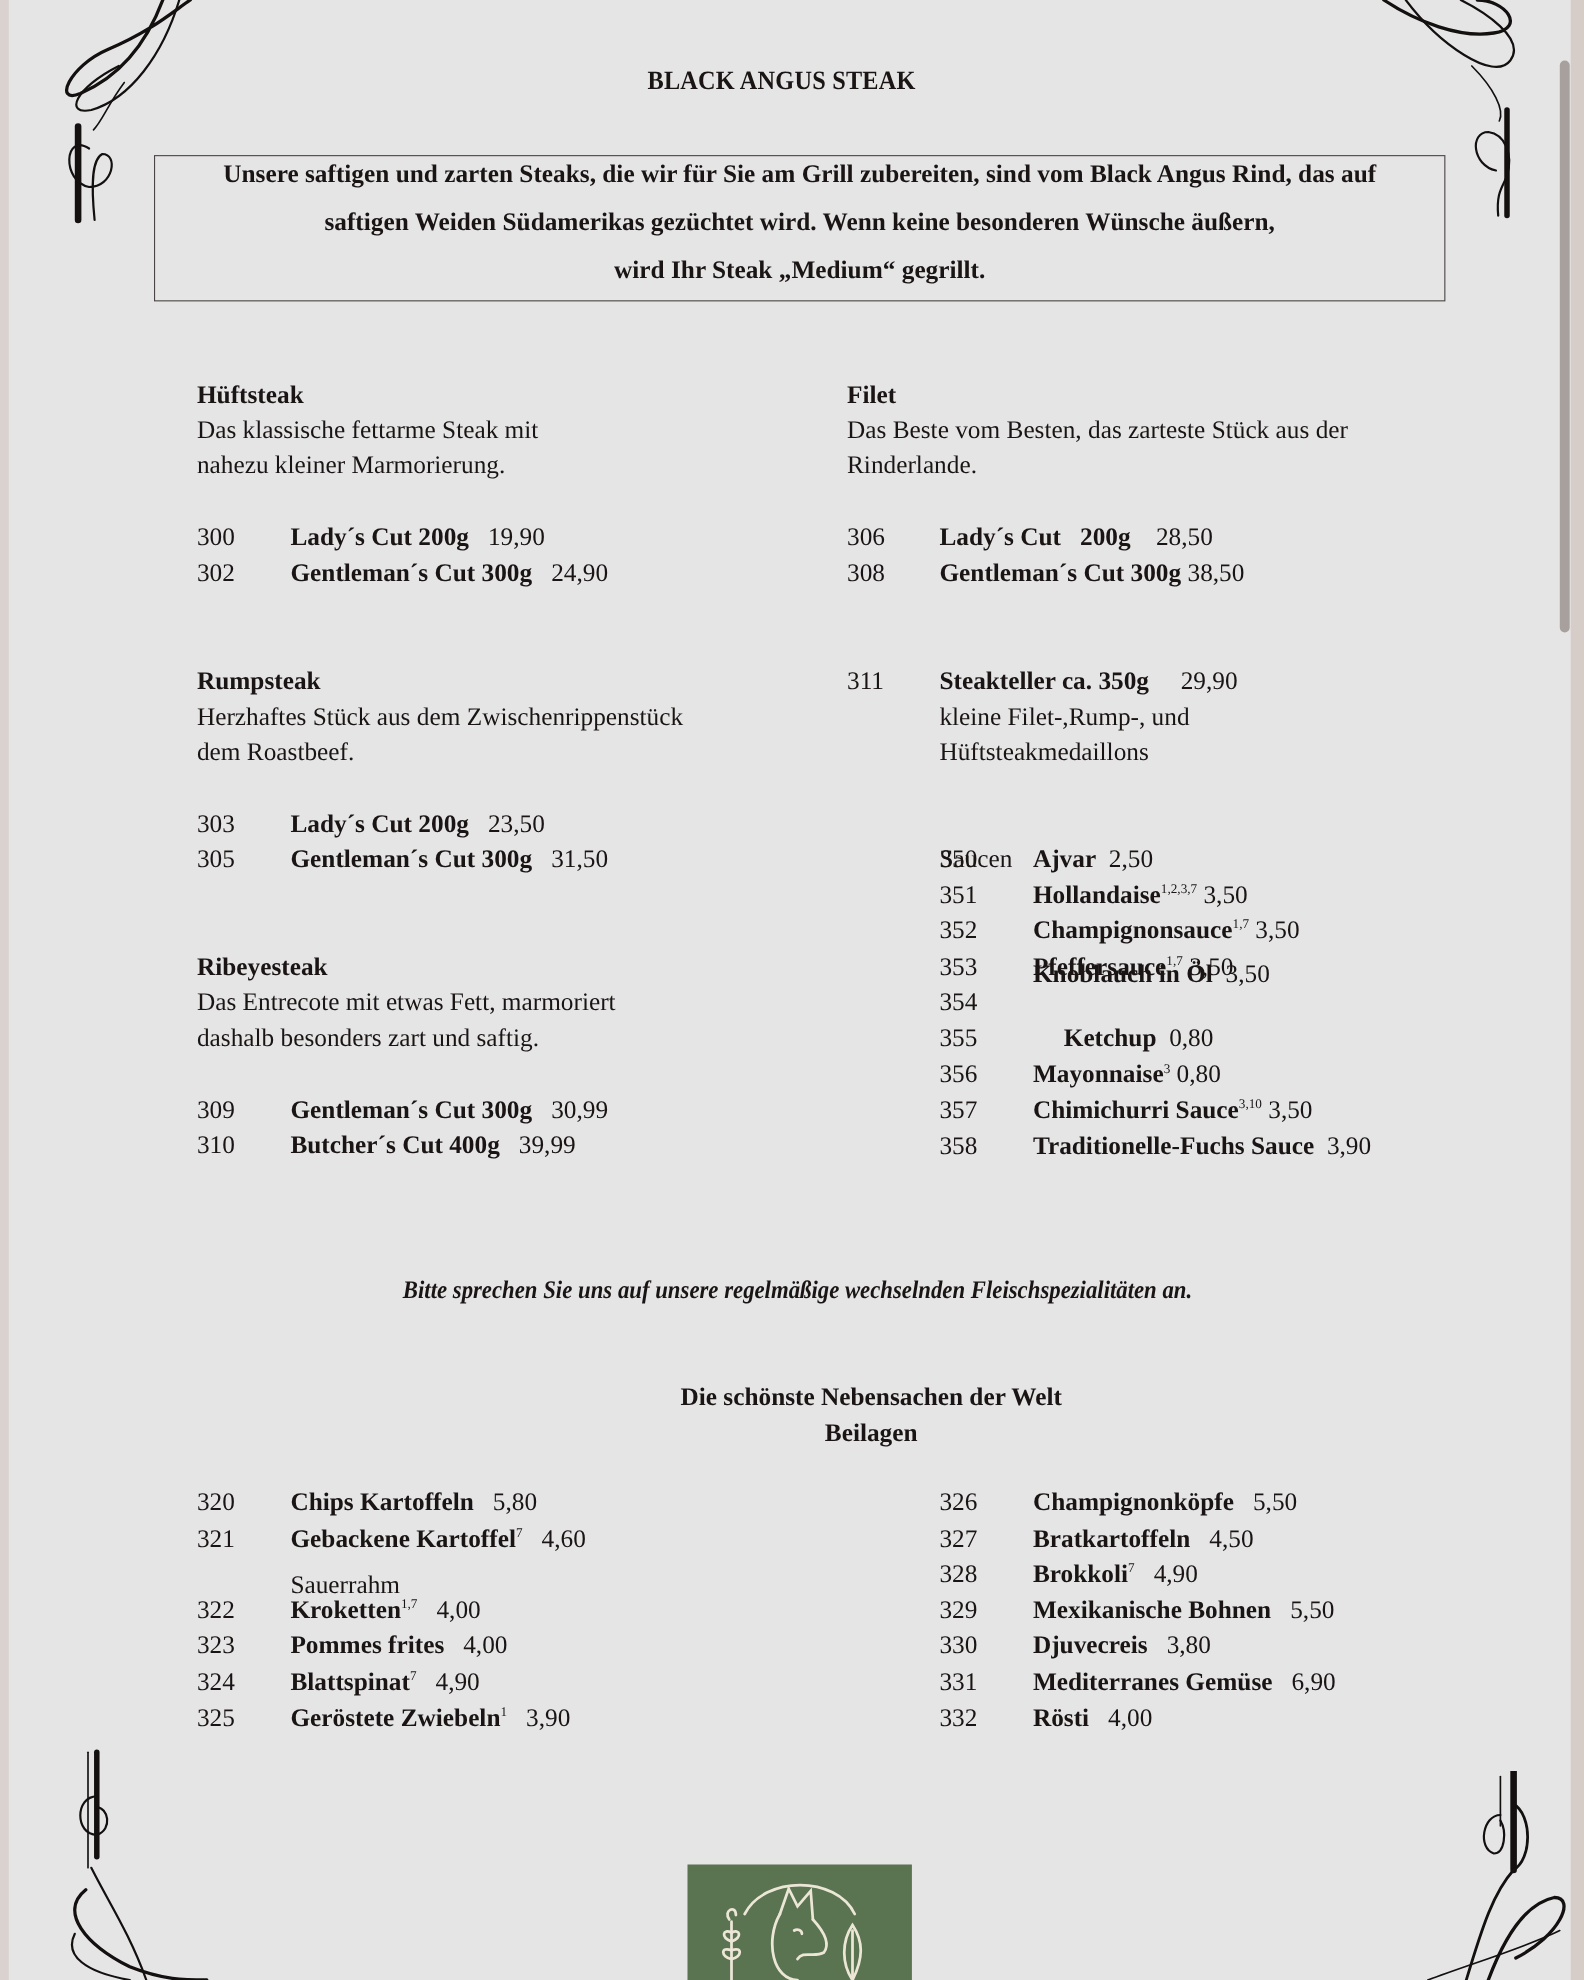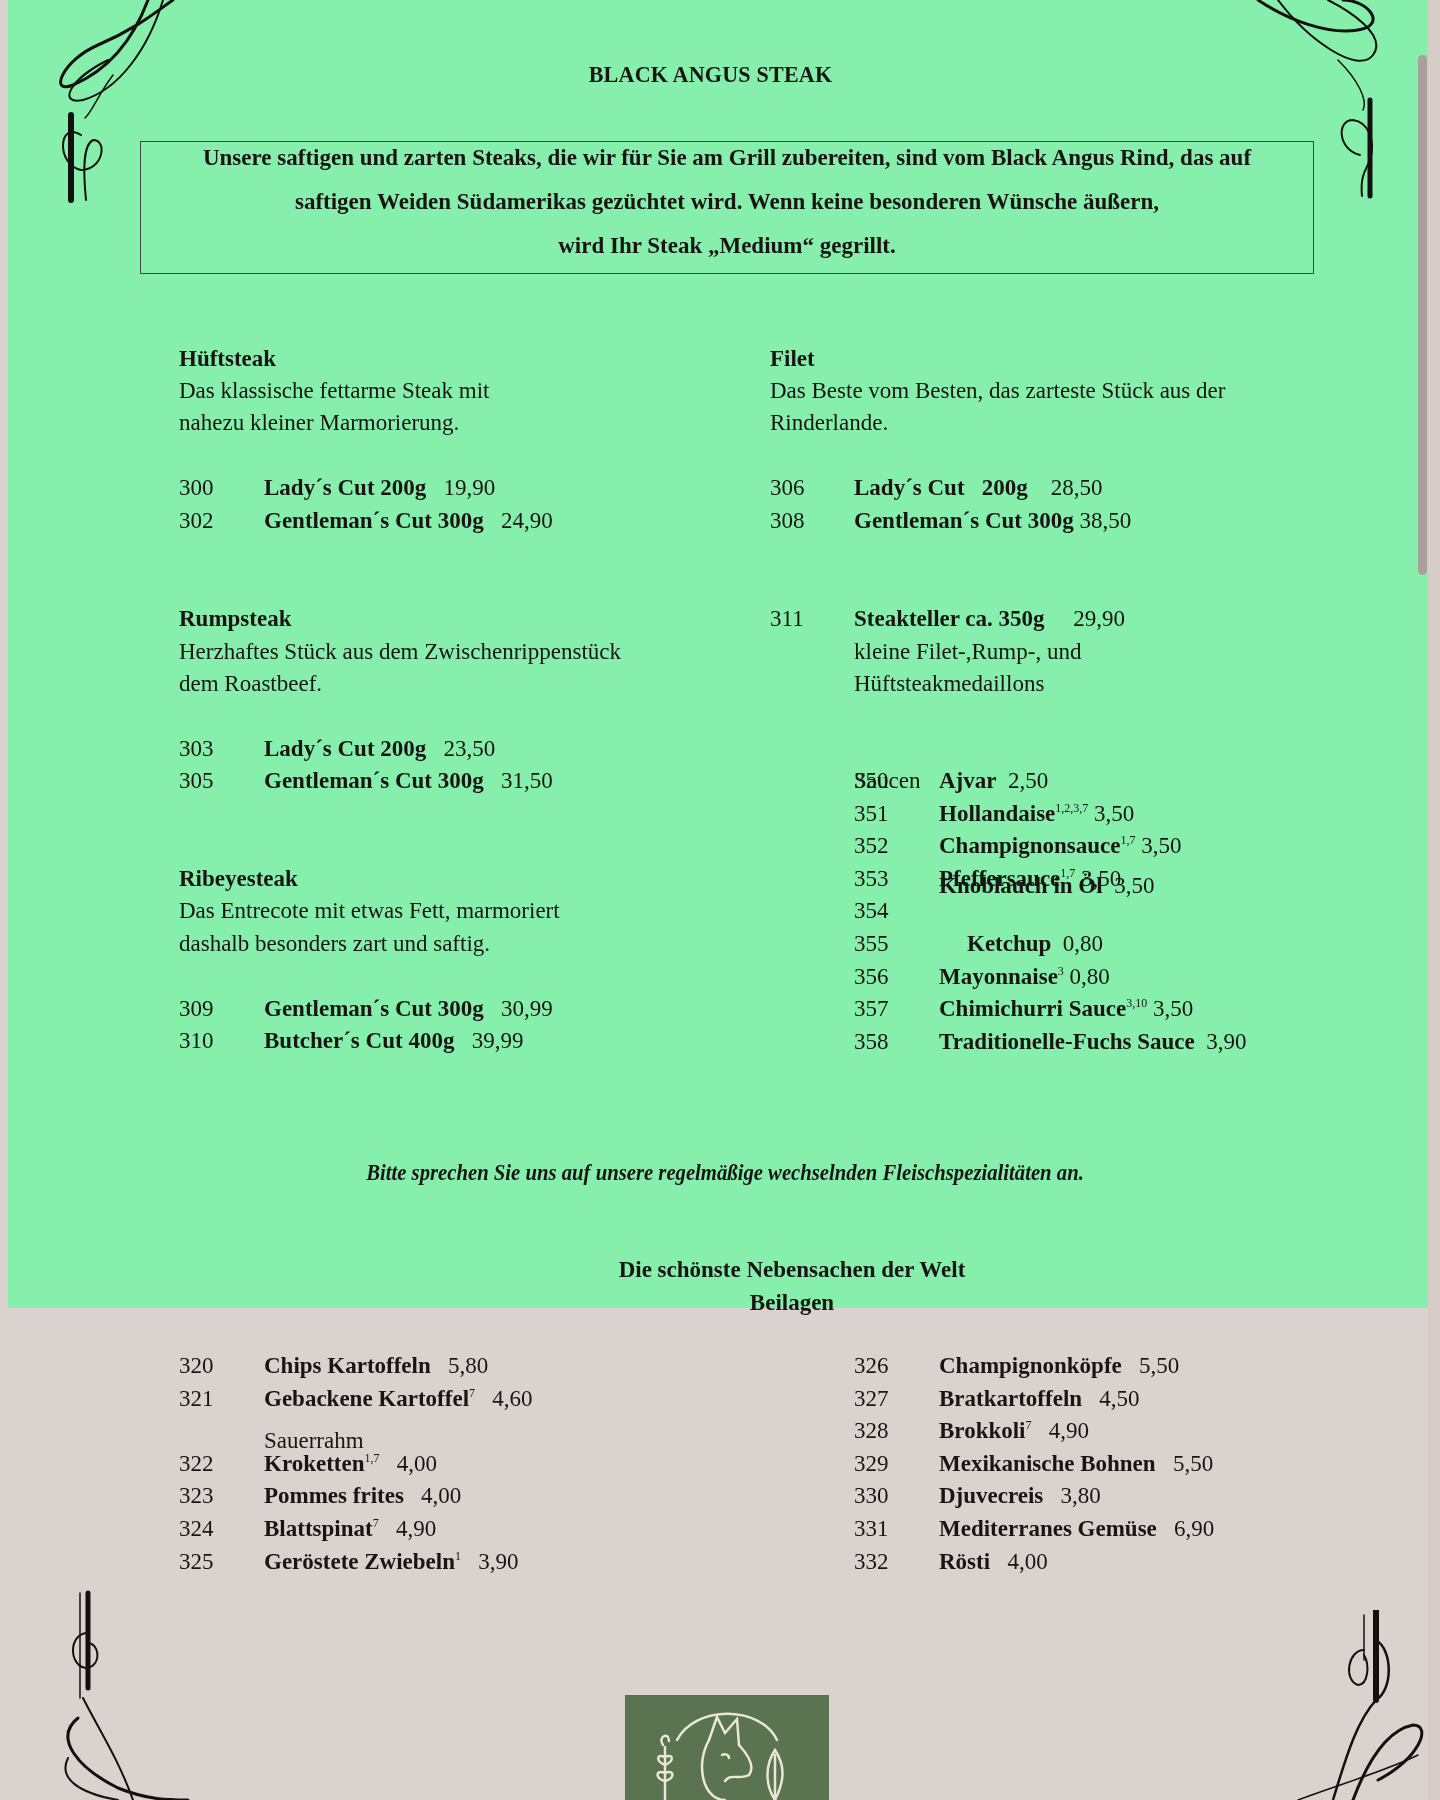--- a/index.html
+++ b/index.html
@@ -1,18 +1,18 @@
 <!DOCTYPE html>
 <html><head>
 <meta charset="utf-8">
 <style>
   html, body { margin:0; padding:0; }
   body { width:1440px; height:1800px; overflow:hidden; background:#d9d2cf; position:relative;
          font-family:"Liberation Serif","DejaVu Serif",serif; color:#1a1414; }
-  .page { position:absolute; left:8px; top:0; width:1420px; height:1308px; background:#86efac;font-family:Liberation Serif, serif; }
+  .page { position:absolute; left:8px; top:0; width:1420px; height:1800px; background:#e5e5e5;font-family:Liberation Serif, serif; }
   .gutter { position:absolute; left:1428px; top:0; width:12px; height:1800px; background:#d6ccc8; }
   .scroll-thumb { position:absolute; left:1418px; top:55px; width:9px; height:520px; border-radius:5px; background:#a8a09c; }
   .abs { position:absolute; white-space:nowrap; }
   .title { font-weight:bold; font-size:24px; letter-spacing:0.2px; transform:scaleX(0.92); transform-origin:center; }
   .box { position:absolute; left:132px; top:141px; width:1174px; height:133px; border:1.6px solid #4b4444; box-sizing:border-box; }
   .box-line { position:absolute; left:0; width:100%; text-align:center; font-weight:bold; font-size:23px; }
   .t { font-size:23px; line-height:1; }
   .b { font-weight:bold; }
   sup { font-size:12px; vertical-align:9px; line-height:0; font-weight:normal; }
   .note { font-weight:bold; font-style:italic; font-size:23px; transform:scaleX(0.9); transform-origin:center; }

